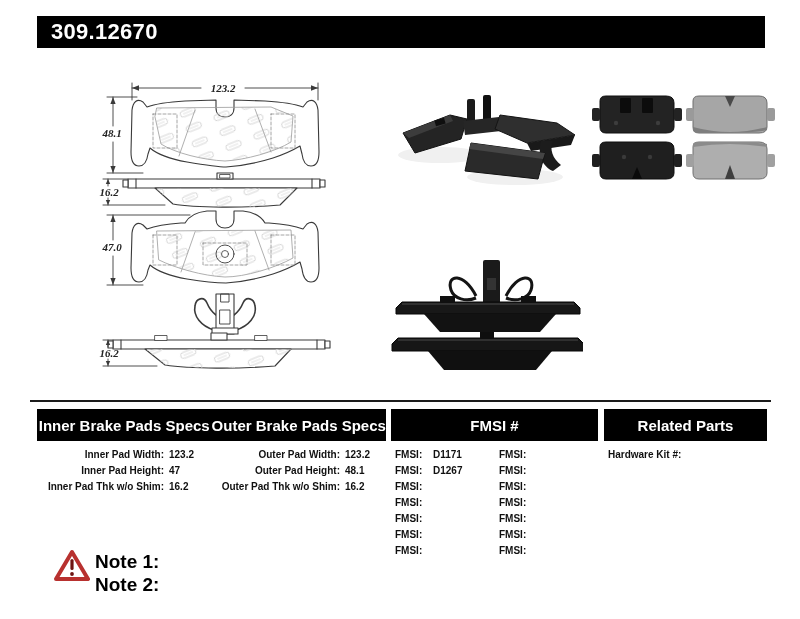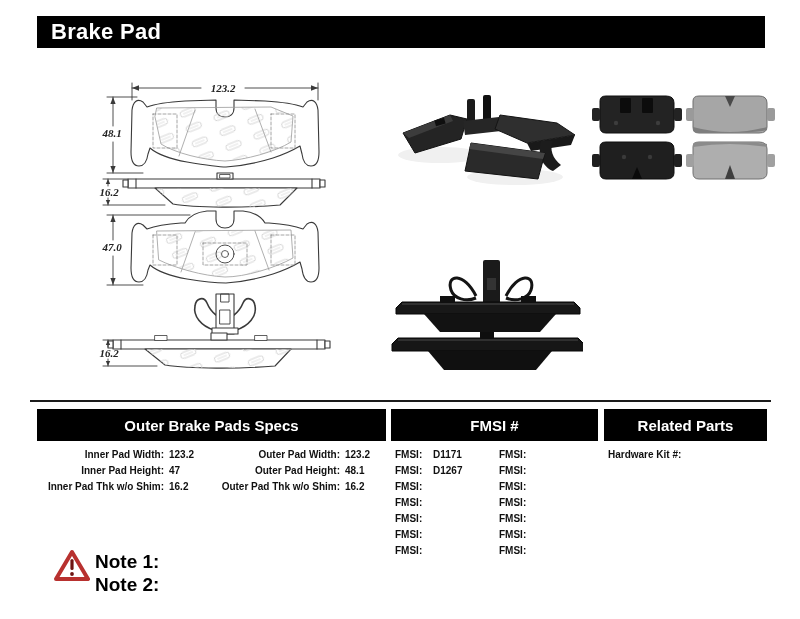--- a/index.html
+++ b/index.html
@@ -39,21 +39,21 @@
   
   .warn{position:absolute;left:54px;top:549px;width:36px;height:34px;}
   .notes{position:absolute;left:95px;top:550px;font-size:19px;font-weight:bold;color:#000;line-height:23px;}
 </style>
 </head>
 <body>
 
 <div class="sheet">
 
   <div class="titlebar">
-    <span class="pt">Brake Pad</span>
+    <span class="pn">309.12670</span>
   </div>
 
   <svg class="absobj" style="left:95px;top:72px;" width="270" height="300" viewBox="0 0 270 300">
     <defs>
       <pattern id="wm" width="30" height="16" patternUnits="userSpaceOnUse" patternTransform="rotate(-22)">
         <rect x="3" y="5" width="16" height="6" rx="3" fill="none" stroke="#d6d6d6" stroke-width="1"></rect>
         <line x1="6" y1="8" x2="16" y2="8" stroke="#e2e2e2" stroke-width="1"></line>
       </pattern>
     </defs>
     <g stroke="#3a3a3a" stroke-width="1.1" fill="none" stroke-linejoin="round" stroke-linecap="round">
@@ -241,20 +241,21 @@
       <path d="M4,92 L10,86 L190,86 L196,92 L196,99 L4,99 Z" fill="#161616" stroke="#060606"></path>
       <rect x="92" y="80" width="14" height="7" fill="#0e0e0e"></rect>
       <path d="M40,99 L164,99 L148,118 L56,118 Z" fill="#101010"></path>
       <line x1="10" y1="88" x2="190" y2="88" stroke="#383838" stroke-width="1.5"></line>
     </g>
   </svg>
 
   <div class="toprule"></div>
 
   <div class="hdrbar" id="hdr-specs">
+    <span>Inner Brake Pads Specs</span>
     <span>Outer Brake Pads Specs</span>
   </div>
   <div class="hdrbar" id="hdr-related">
     <span>Related Parts</span>
   </div>
   <div class="hdrbar" id="hdr-fmsi">
     <span>FMSI #</span>
   </div>
 
   <div class="speccol" id="inner-specs">

